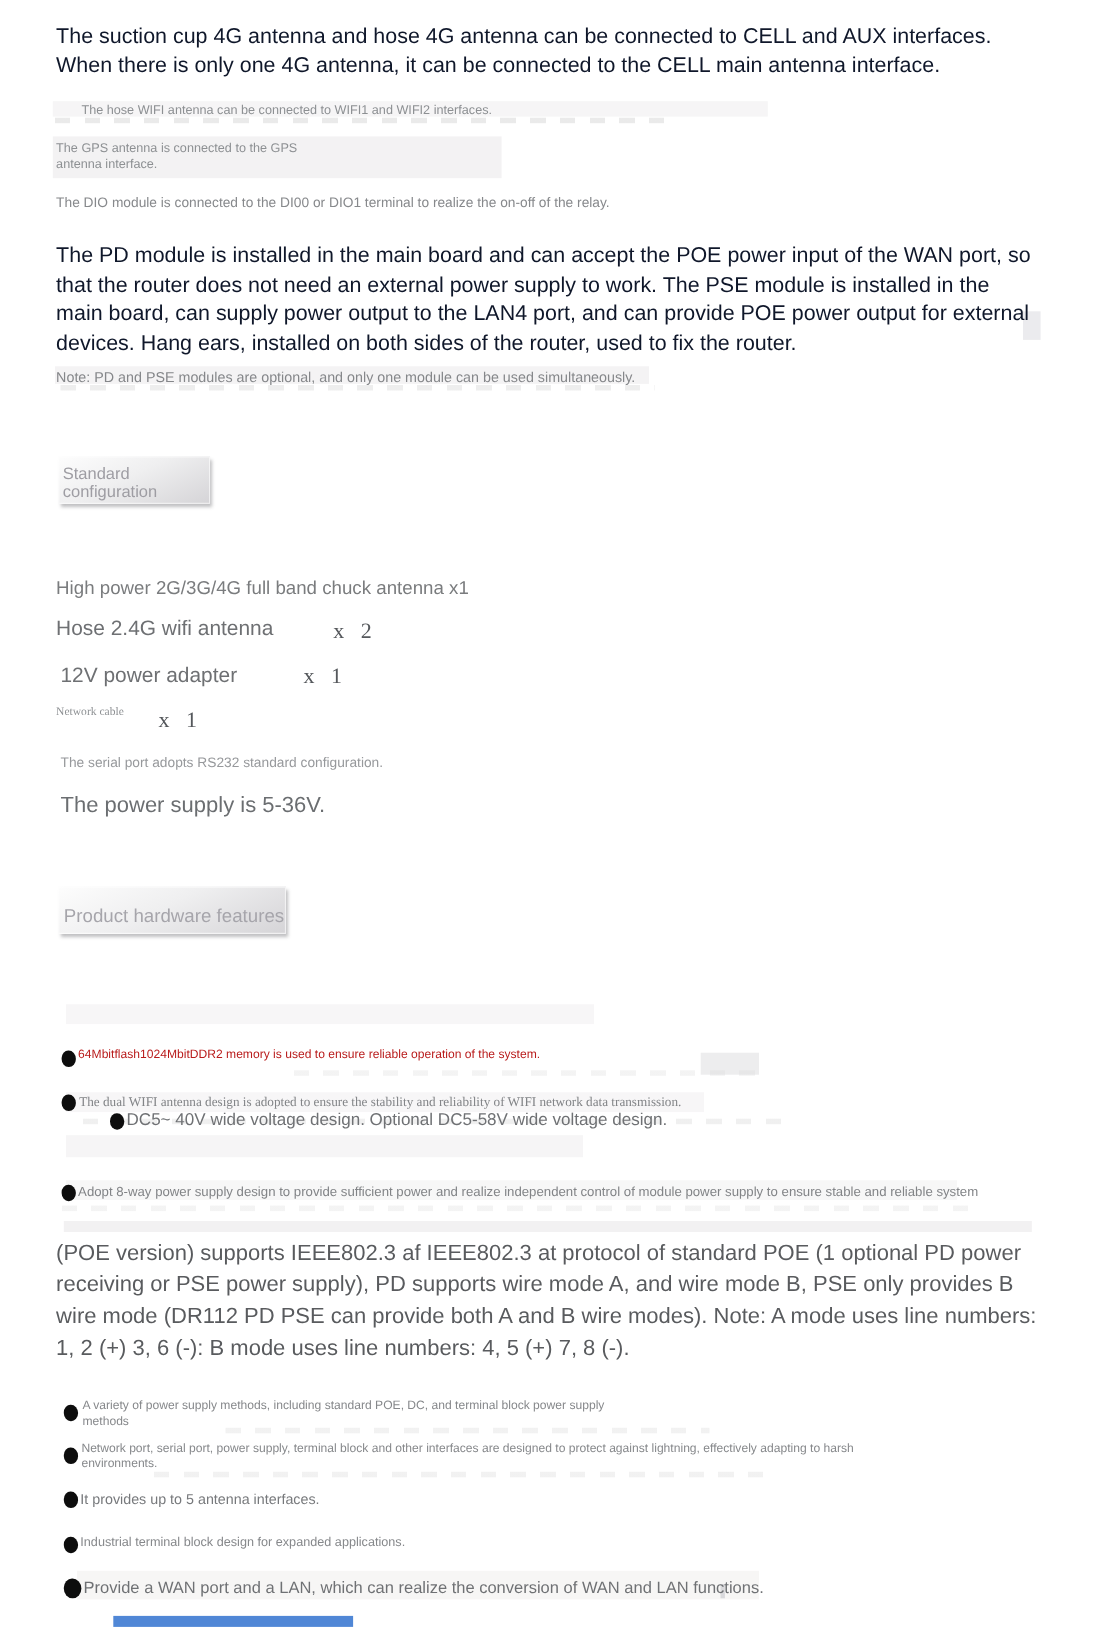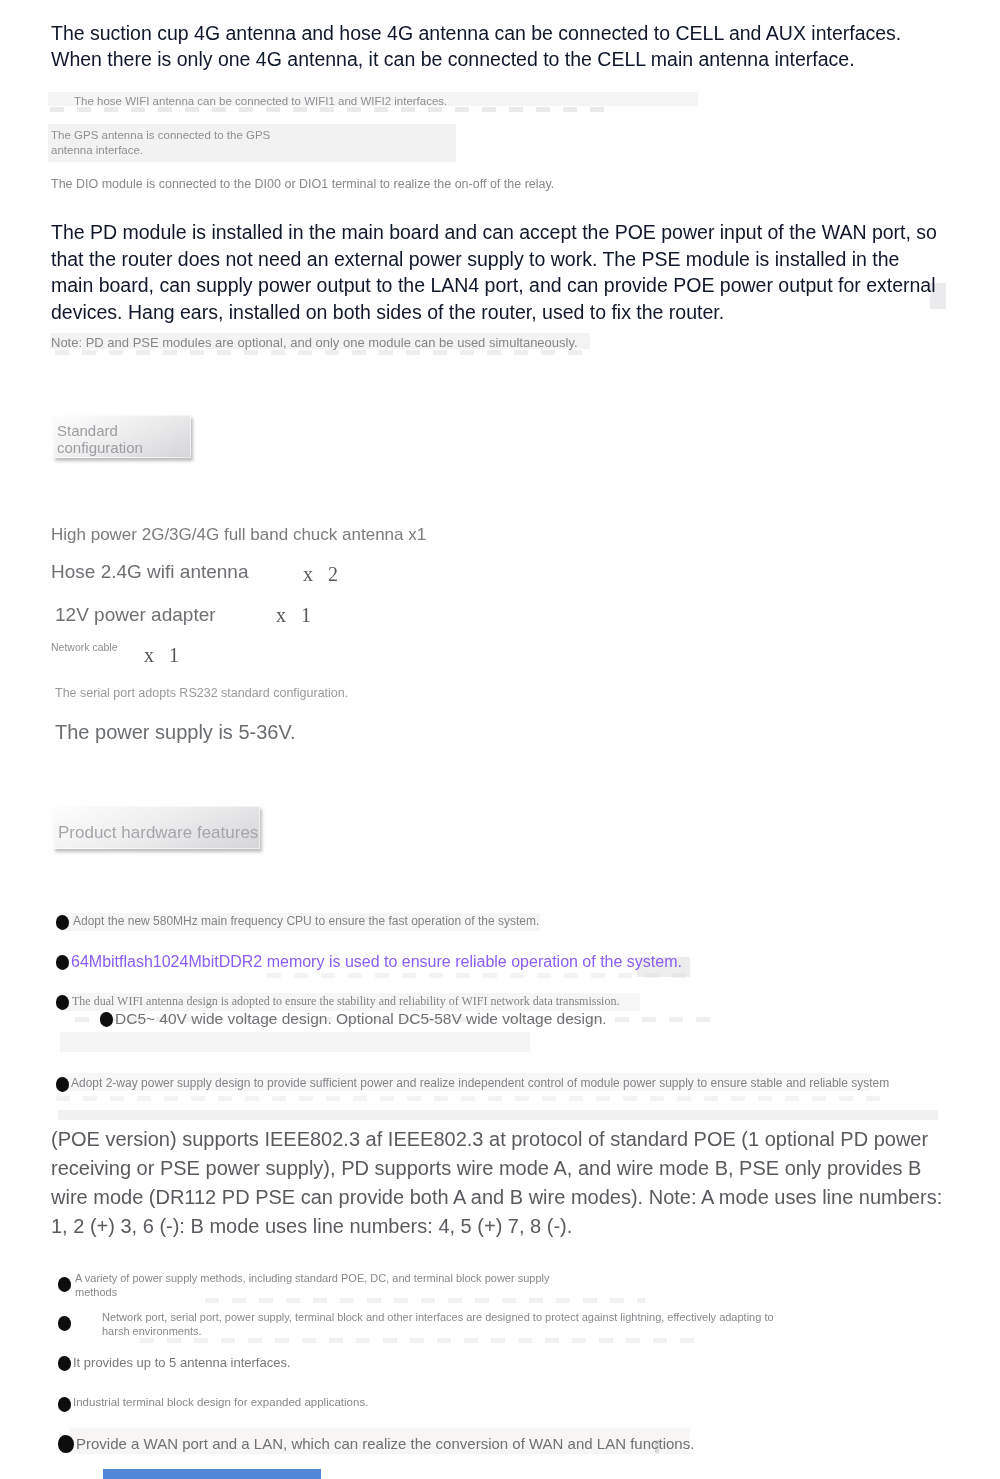--- a/index.html
+++ b/index.html
@@ -59,56 +59,52 @@
   <button class="btn" style="left:53px;top:415px;width:138px;height:43px;font-size:15px;line-height:17px;padding:4px 6px 0 4px;">Standard configuration</button>
 
   <div class="abs" style="left:51px;top:525px;font-size:17px;color:#7a7c7e;">High power 2G/3G/4G full band chuck antenna x1</div>
 
   <div class="abs" style="left:51px;top:561px;font-size:19px;color:#6e7073;">Hose 2.4G wifi antenna</div>
   <div class="qty" style="left:303px;top:563px;">x 2</div>
 
   <div class="abs" style="left:55px;top:604px;font-size:19px;color:#6e7073;">12V power adapter</div>
   <div class="qty" style="left:276px;top:604px;">x 1</div>
 
-  <div class="abs" style="left:51px;top:641px;width:75px;font-size:10.5px;line-height:13px;color:#8d9093;">Network cable</div>
+  <div class="abs" style="left:51px;top:641px;width:75px;font-size:10.5px;line-height:13px;color:#8d9093;font-family:Liberation Serif, serif;">Network cable</div>
   <div class="qty" style="left:144px;top:644px;">x 1</div>
 
   <div class="abs" style="left:55px;top:686px;font-size:12.5px;color:#97999c;">The serial port adopts RS232 standard configuration.</div>
   <div class="abs" style="left:55px;top:721px;font-size:20px;color:#6b6e71;">The power supply is 5-36V.</div>
 
   <button class="btn" style="left:53px;top:806px;width:207px;height:43px;font-size:17px;padding:10px 0 0 5px;color:#a6a5ab;">Product hardware features</button>
 
-  <div class="frow" style="left:56px;top:914px;width:800px;">
-    <span class="bullet" style="width:13px;height:15px;margin:1px 4px 0 0;"></span>
-    <span style="font-size:12px;color:#828487;">Adopt the new 580MHz main frequency CPU to ensure the fast operation of the system.</span>
-  </div>
   <div class="frow" style="left:56px;top:953px;width:820px;">
     <span class="bullet" style="width:13px;height:15px;margin:2px 2px 0 0;"></span>
-    <span style="font-size:16px;color:#8b5cf6;">64Mbitflash1024MbitDDR2 memory is used to ensure reliable operation of the system.</span>
+    <span style="font-size:11px;color:#b91c1c;">64Mbitflash1024MbitDDR2 memory is used to ensure reliable operation of the system.</span>
   </div>
   <div class="frow" style="left:56px;top:994px;width:820px;">
     <span class="bullet" style="width:13px;height:15px;margin:1px 3px 0 0;"></span>
     <span style="font-size:12px;color:#828487;font-family:Liberation Serif, serif;">The dual WIFI antenna design is adopted to ensure the stability and reliability of WIFI network data transmission.</span>
   </div>
   <div class="frow" style="left:56px;top:1010px;width:820px;padding-left:44px;">
     <span class="bullet" style="width:13px;height:15px;margin:2px 2px 0 0;"></span>
     <span style="font-size:15.5px;color:#6f7174;">DC5~ 40V wide voltage design. Optional DC5-58V wide voltage design.</span>
   </div>
   <div class="frow" style="left:56px;top:1076px;width:860px;">
     <span class="bullet" style="width:13px;height:15px;margin:1px 2px 0 0;"></span>
-    <span style="font-size:12px;color:#828487;">Adopt 2-way power supply design to provide sufficient power and realize independent control of module power supply to ensure stable and reliable system</span>
+    <span style="font-size:12px;color:#828487;">Adopt 8-way power supply design to provide sufficient power and realize independent control of module power supply to ensure stable and reliable system</span>
   </div>
 
   <div class="abs" style="left:51px;top:1125px;width:893px;font-size:20px;line-height:29px;color:#595b5e;">(POE version) supports IEEE802.3 af IEEE802.3 at protocol of standard POE (1 optional PD power receiving or PSE power supply), PD supports wire mode A, and wire mode B, PSE only provides B wire mode (DR112 PD PSE can provide both A and B wire modes). Note: A mode uses line numbers: 1, 2 (+) 3, 6 (-): B mode uses line numbers: 4, 5 (+) 7, 8 (-).</div>
 
   <div class="frow" style="left:58px;top:1271px;width:520px;">
     <span class="bullet" style="width:13px;height:15px;margin:6px 4px 0 0;"></span>
     <span style="font-size:11px;line-height:14px;color:#86888b;width:500px;">A variety of power supply methods, including standard POE, DC, and terminal block power supply methods</span>
   </div>
-  <div class="frow" style="left:58px;top:1310px;width:730px;gap:28px;">
+  <div class="frow" style="left:58px;top:1310px;width:730px;">
     <span class="bullet" style="width:13px;height:15px;margin:6px 3px 0 0;"></span>
     <span style="font-size:11px;line-height:14px;color:#86888b;width:710px;">Network port, serial port, power supply, terminal block and other interfaces are designed to protect against lightning, effectively adapting to harsh environments.</span>
   </div>
   <div class="frow" style="left:58px;top:1355px;width:500px;">
     <span class="bullet" style="width:13px;height:15px;margin:1px 2px 0 0;"></span>
     <span style="font-size:13px;color:#77797c;">It provides up to 5 antenna interfaces.</span>
   </div>
   <div class="frow" style="left:58px;top:1396px;width:600px;">
     <span class="bullet" style="width:13px;height:15px;margin:1px 2px 0 0;"></span>
     <span style="font-size:11.5px;color:#86888b;">Industrial terminal block design for expanded applications.</span>

